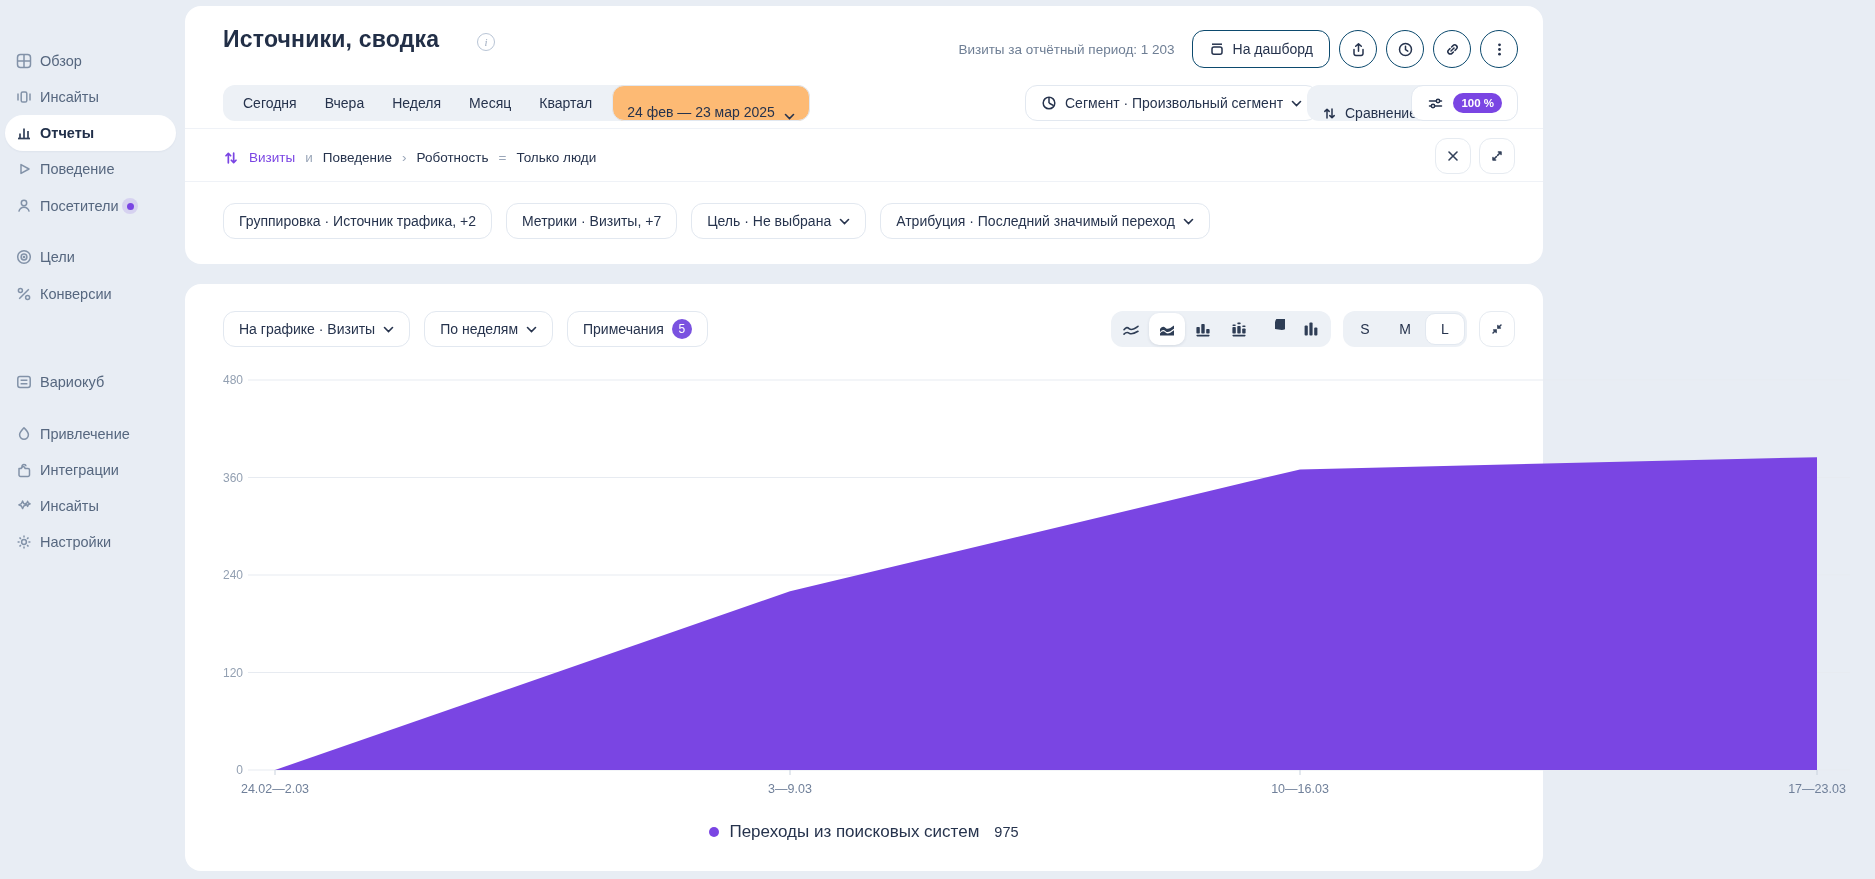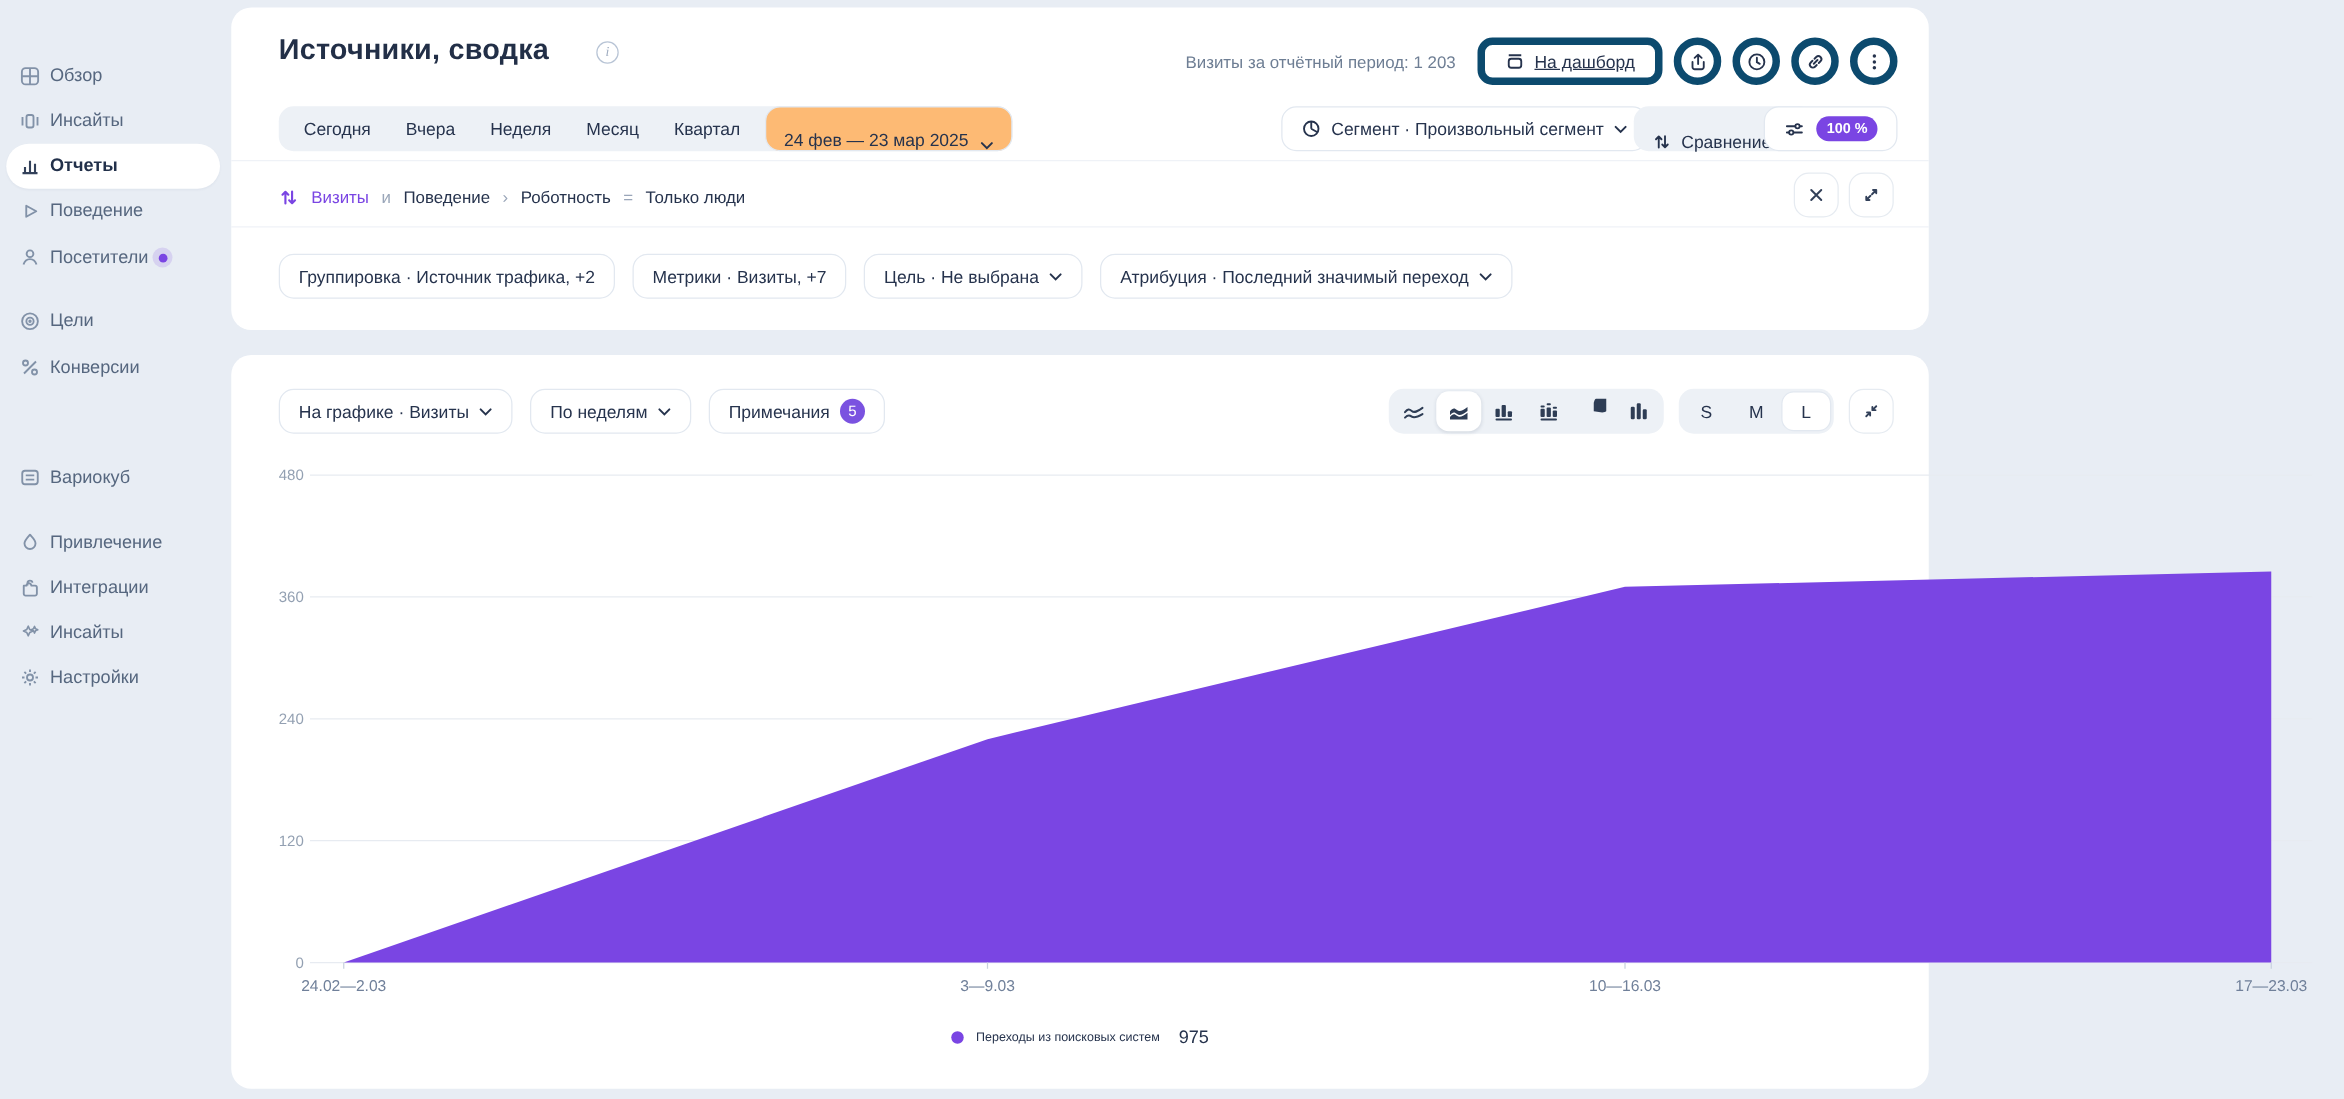--- a/index.html
+++ b/index.html
@@ -22,21 +22,21 @@
   .card { position:absolute; left:185px; width:1358px; background:#FFFFFF; border-radius:16px; }
   #card-top { top:6px; height:258px; }
   #card-chart { top:284px; height:587px; }
   .divider { position:absolute; left:0; width:100%; height:1px; background:#EFF2F7; }
 
   
   .page-title { position:absolute; left:38px; top:20px; font-size:23px; font-weight:700; color:#222F47; letter-spacing:.2px; }
   .info-ico { position:absolute; left:292px; top:27px; width:18px; height:18px; border:1.5px solid #B9C5D6; border-radius:50%; color:#9FACC0; font-size:11px; display:flex; align-items:center; justify-content:center; font-family:"Liberation Serif",serif; font-style:italic; }
   .meta-row { position:absolute; right:25px; top:24px; display:flex; align-items:center; gap:9px; }
   .meta-text { font-size:13.5px; color:#6E7E94; margin-right:8px; white-space:nowrap; }
-  .btn { background:#FFF; border:6px solid #0c4a6e; border-radius:12px; height:38px; display:flex; align-items:center; justify-content:center; cursor:pointer;text-decoration:underline; }
+  .btn { background:#FFF; border:1px solid #0c4a6e; border-radius:12px; height:38px; display:flex; align-items:center; justify-content:center; cursor:pointer; }
   .btn-dash { padding:0 16px; gap:8px; font-size:14px; color:#26334D; }
   .btn-circle { width:38px; height:38px; border-radius:50%; }
 
   
   .tabs-wrap { position:absolute; left:38px; top:79px; height:36px; display:flex; align-items:center; background:#EDF1F6; border-radius:12px; padding-left:6px; }
   .tab { padding:0 14px; font-size:14px; color:#26334D; height:36px; display:flex; align-items:center; cursor:pointer; white-space:nowrap; }
   .date-pill { margin-left:6px; height:36px; background:#fdba74; border:1px solid #E2E8F0; border-radius:12px; padding:0 14px; display:flex; align-items:flex-end; gap:9px; font-size:14px; cursor:pointer; white-space:nowrap; }
   .pill { height:36px; background:#FFF; border:1px solid #E2E8F0; border-radius:12px; padding:0 15px; display:flex; align-items:center; gap:8px; font-size:14px; color:#26334D; cursor:pointer; white-space:nowrap; }
   .pill-gray { height:36px; background:#EDF1F6; border-radius:12px; padding:0 15px; display:flex; align-items:flex-end; gap:8px; font-size:14px; color:#26334D; cursor:pointer; white-space:nowrap; }
   #segment-btn { position:absolute; left:840px; top:79px; }
@@ -62,21 +62,21 @@
   .icon-group { background:#EDF1F6; border-radius:12px; padding:2px; display:flex; }
   .ig-slot { width:36px; height:32px; border-radius:10px; display:flex; align-items:center; justify-content:center; cursor:pointer; }
   .ig-slot.selected { background:#FFF; box-shadow:0 1px 3px rgba(40,60,90,.12); }
   .sml-slot { width:40px; height:32px; border-radius:10px; display:flex; align-items:center; justify-content:center; font-size:14px; color:#26334D; cursor:pointer; }
   .sml-slot.selected { background:#FFF; border:1px solid #E2E8F0; }
 
   
   #chart-svg { position:absolute; left:30px; top:80px; }
   .legend-row { position:absolute; left:0; top:538px; width:100%; display:flex; justify-content:center; align-items:center; gap:10px; cursor:pointer; }
   .legend-dot { width:10px; height:10px; border-radius:50%; }
-  .legend-label { font-size:10px; color:#26334D; }
+  .legend-label { font-size:17px; color:#26334D; }
   .legend-value { font-size:14.5px; color:#26334D; margin-left:5px; }
 
   svg.ic { display:block; }
 </style>
 </head>
 <body>
 
 <div id="app">
 
   <nav class="sidebar">

